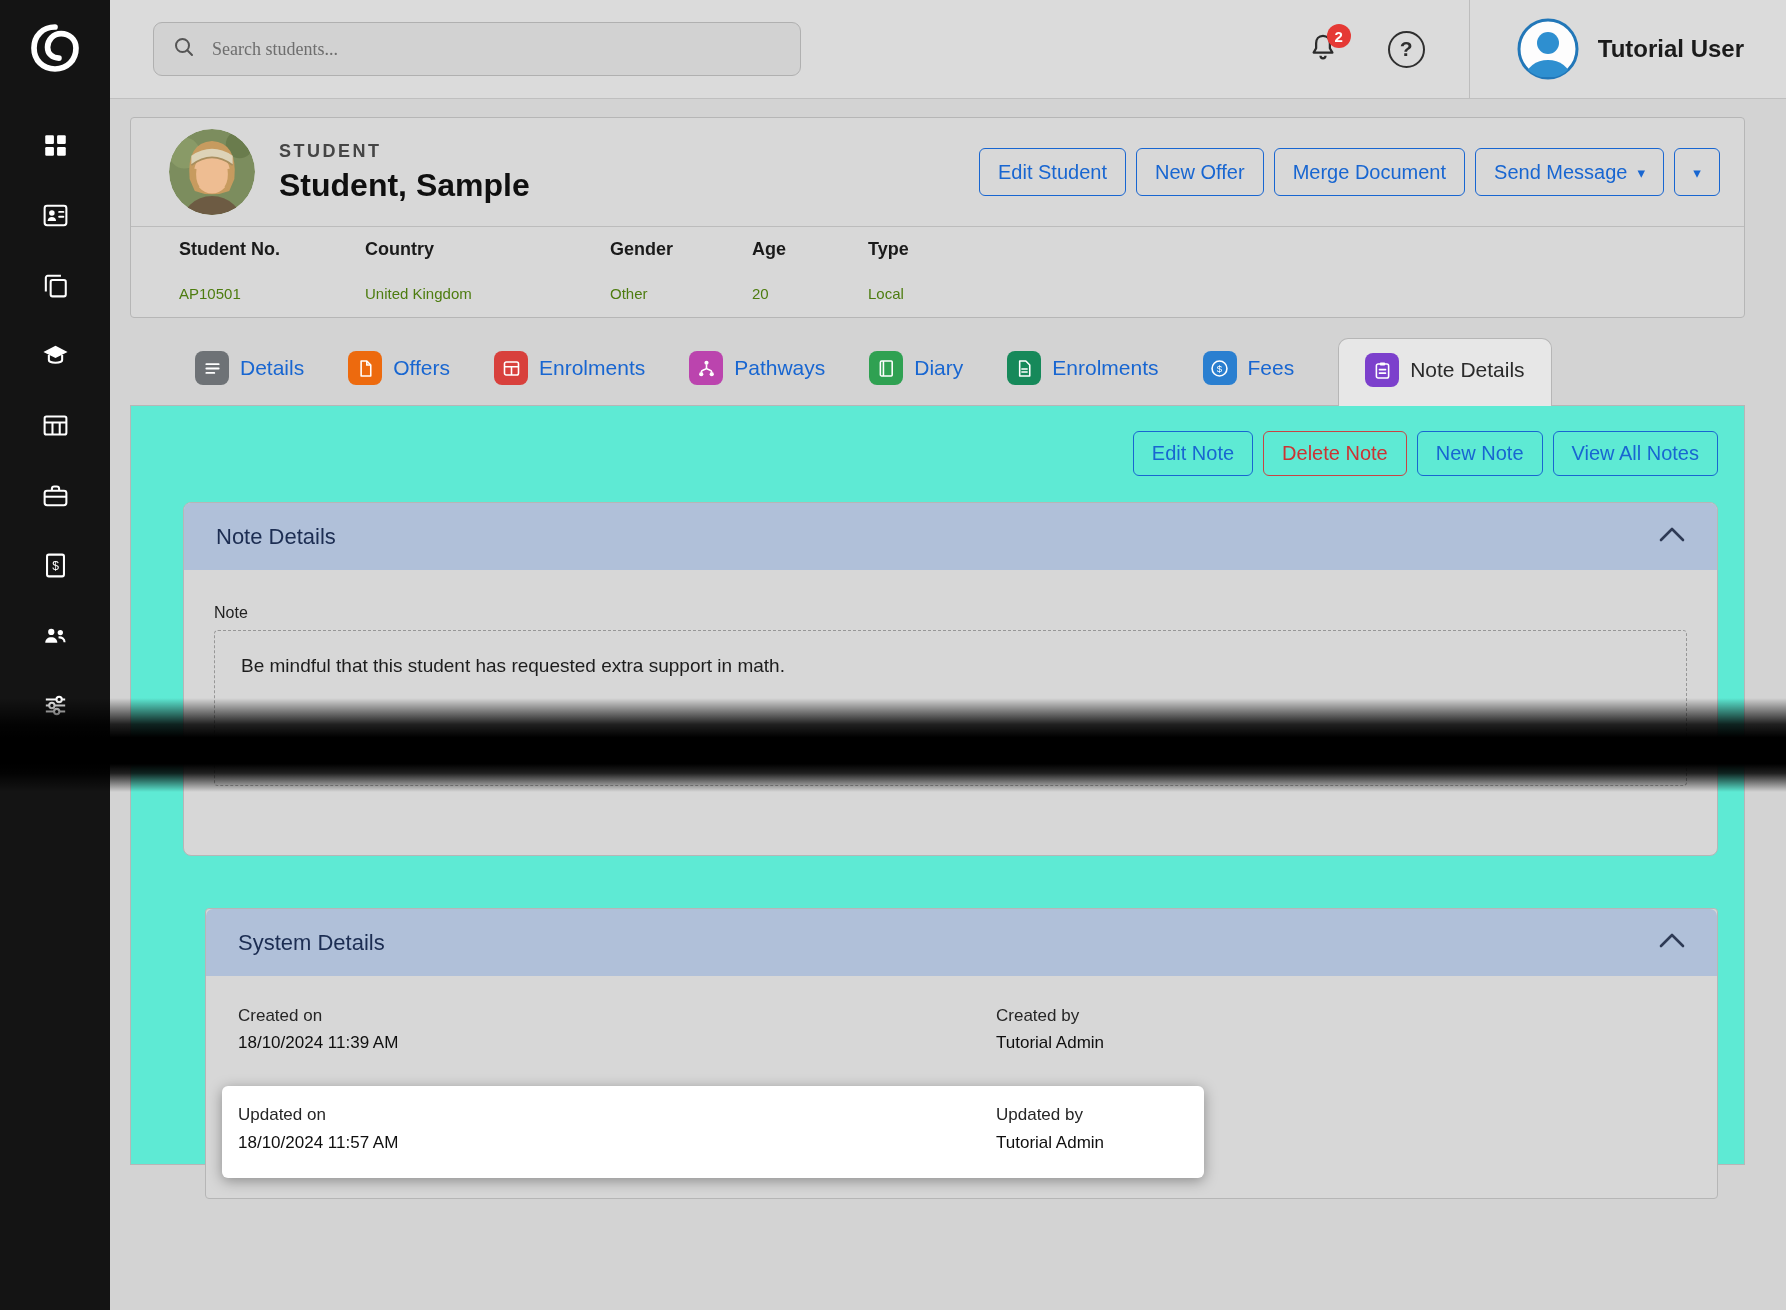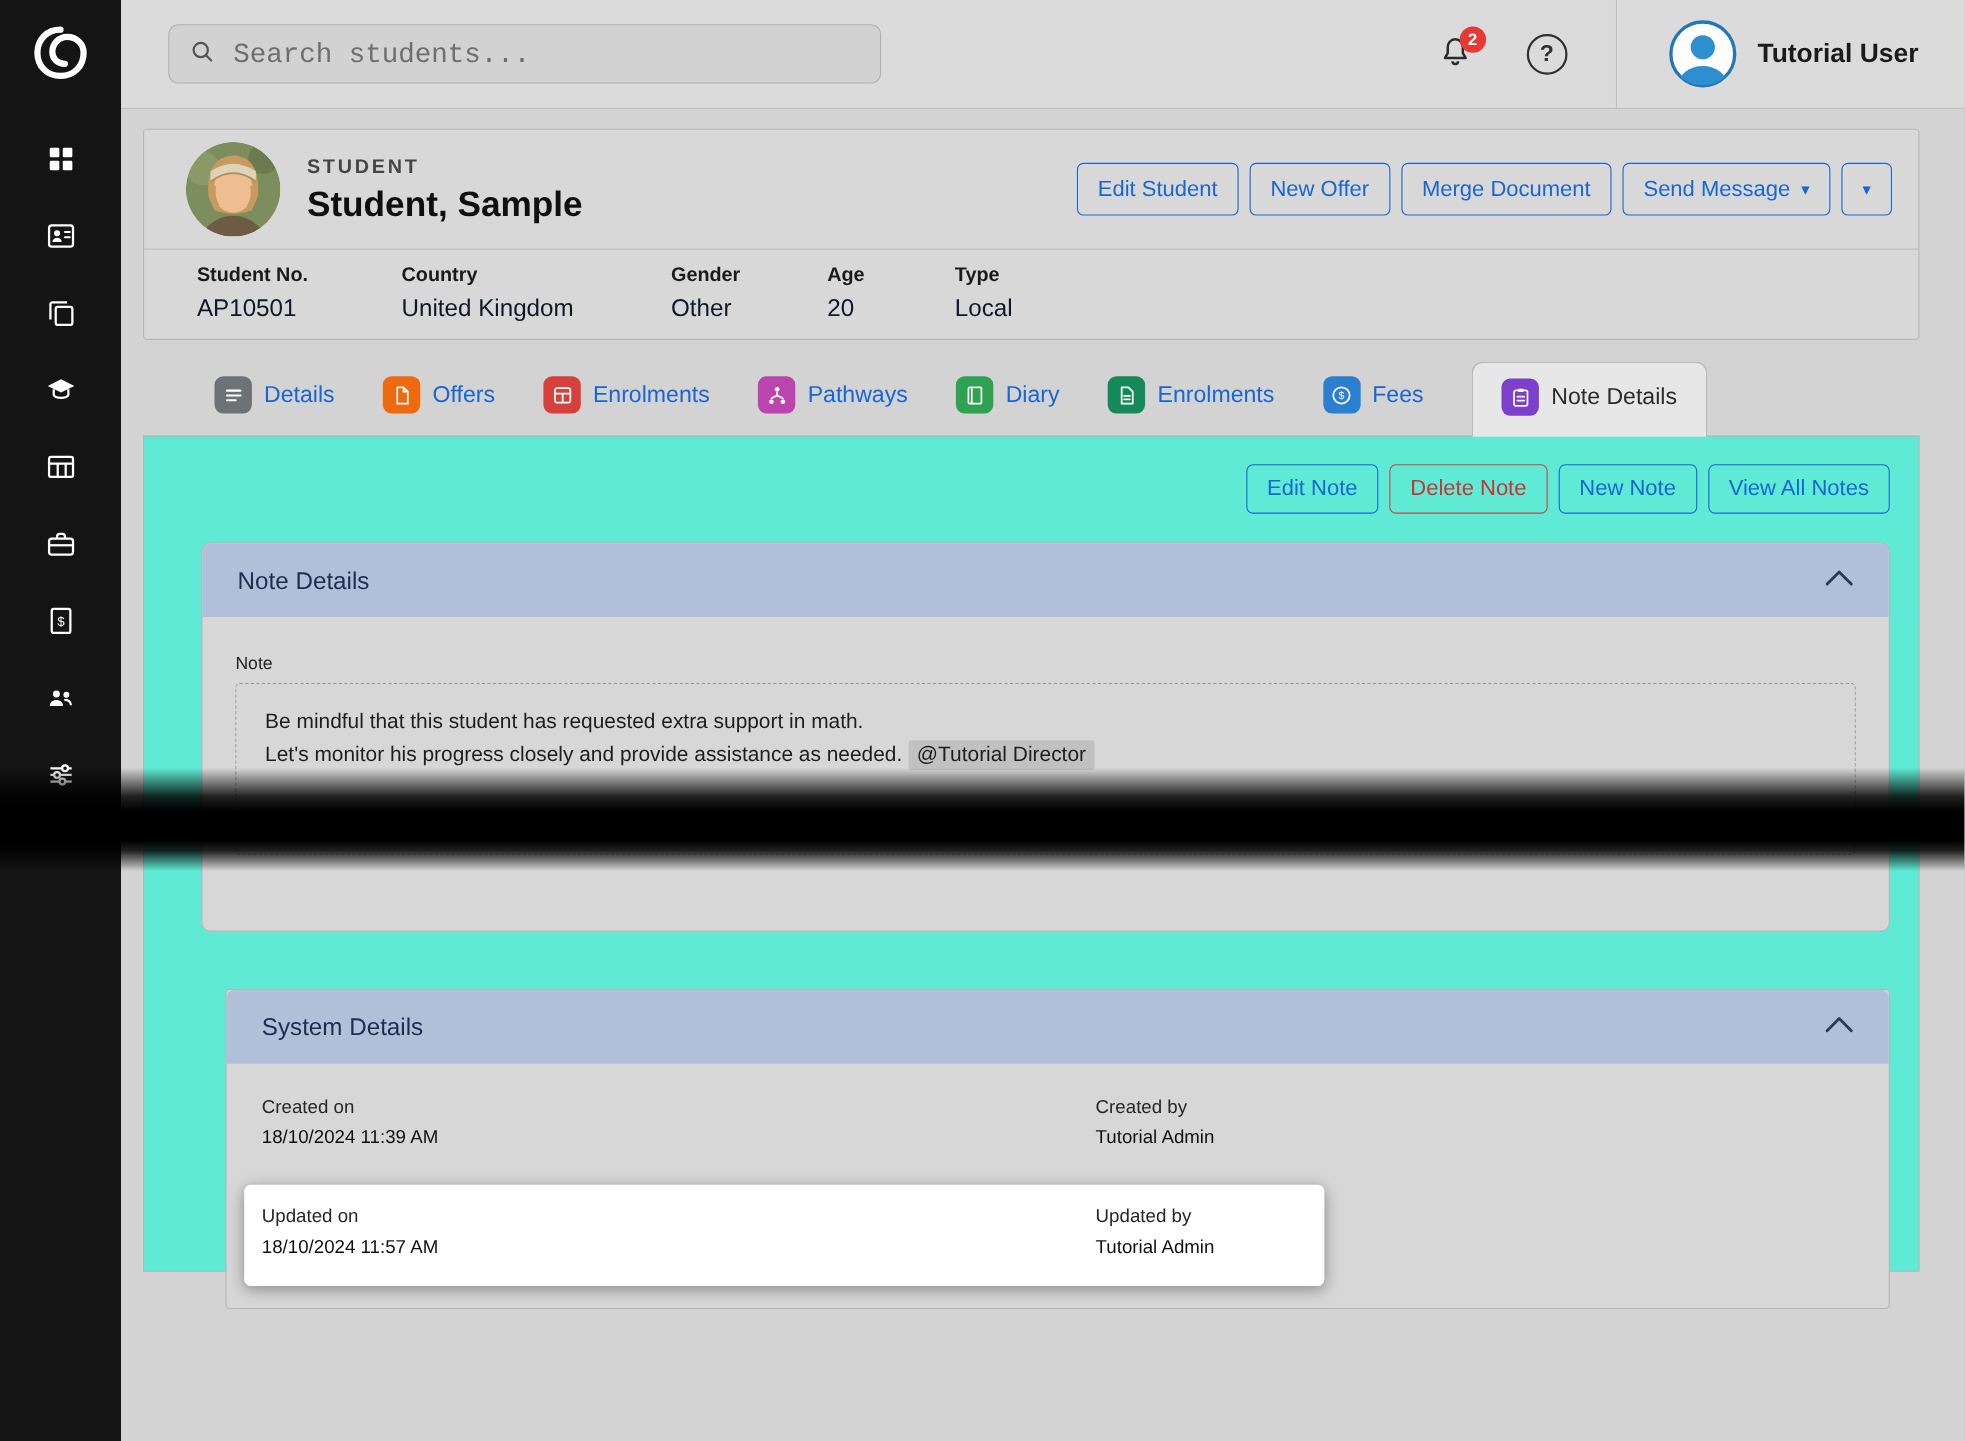--- a/index.html
+++ b/index.html
@@ -12,22 +12,22 @@
   .sidebar{position:absolute;left:0;top:0;bottom:0;width:110px;background:#141414;z-index:5}
   .logo{height:100px;display:flex;align-items:center;justify-content:center;cursor:pointer}
   .side-nav{display:flex;flex-direction:column;align-items:center;gap:40px;padding-top:32px}
   .side-item{width:36px;height:30px;display:flex;align-items:center;justify-content:center;cursor:pointer}
   .side-item svg{width:29px;height:29px}
   
   .topbar{position:absolute;left:110px;top:0;right:0;height:98px;background:#dbdbdb;
     border-bottom:1px solid #bfbfbf;display:flex;align-items:center;z-index:4}
   .search{margin-left:43px;width:648px;height:54px;background:#d2d2d2;border:1px solid #b0b0b0;
     border-radius:9px;display:flex;align-items:center;padding:0 18px;gap:14px;box-sizing:border-box}
-  .search input{flex:1;border:none;outline:none;background:transparent;font-size:25px;
-    color:#333;font-family:Liberation Mono, monospace}
+  .search input{flex:1;border:none;outline:none;background:transparent;font-size:18px;
+    color:#333;font-family:Liberation Serif, serif}
   .search input::placeholder{color:#6e6e6e}
   .bell-wrap{margin-left:auto;position:relative;width:34px;height:36px;display:flex;
     align-items:center;justify-content:center;cursor:pointer}
   .badge{position:absolute;top:-7px;right:-11px;min-width:24px;height:24px;border-radius:12px;
     background:#e53935;color:#fff;font-size:15px;font-weight:bold;display:flex;align-items:center;
     justify-content:center;padding:0 5px;box-sizing:border-box}
   .help{margin-left:48px;width:33px;height:33px;border:2.5px solid #2f2f2f;border-radius:50%;
     color:#2f2f2f;font-size:21px;font-weight:bold;display:flex;align-items:center;
     justify-content:center;cursor:pointer}
   .tb-divider{margin-left:44px;width:1px;align-self:stretch;background:#bdbdbd}
@@ -43,21 +43,21 @@
   .student-name{font-size:32px;font-weight:bold;color:#0f0f0f;margin-top:5px}
   .header-actions{margin-left:auto;display:flex;gap:10px;align-items:center}
   .btn{height:48px;padding:0 18px;border:1px solid #1866d1;border-radius:6px;color:#1866d1;
     font-size:20px;background:transparent;display:flex;align-items:center;gap:10px;cursor:pointer;
     font-family:inherit;white-space:nowrap}
   .btn .caret{font-size:15px;line-height:1}
   .btn-caret{width:46px;justify-content:center;padding:0}
   .sc-row2{border-top:1px solid #bcbcbc;display:flex;padding:12px 0 15px 48px}
   .iw1{width:186px}.iw2{width:245px}.iw3{width:142px}.iw4{width:116px}
   .info-label{font-size:18px;font-weight:bold;color:#1a1a1a}
-  .info-value{font-size:22px;color:#0f172a;margin-top:7px}
+  .info-value{font-size:15px;color:#4d7c0f;margin-top:25px}
   
   .tabs{height:87px;display:flex;align-items:flex-end;padding-left:65px;margin:0 41px 0 20px;box-sizing:border-box}
   .tab{display:flex;align-items:center;gap:11px;padding-bottom:20px;margin-right:44px;cursor:pointer}
   .tab-icon{width:34px;height:34px;border-radius:8px;background:#888;display:flex;
     align-items:center;justify-content:center;flex:none}
   .tab-icon svg{width:21px;height:21px}
   .tab-label{font-size:21px;color:#1866d1;white-space:nowrap}
   .tab.active{background:#e7e7e7;border:1px solid #b6b6b6;border-bottom:none;
     border-radius:10px 10px 0 0;padding:14px 26px 19px 26px;margin-right:0;position:relative;top:1px}
   .tab.active .tab-label{color:#2b2b2b}
@@ -382,24 +382,20 @@
         <span>
           <svg width="26" height="15" viewBox="0 0 26 15">
               <polyline points="2,13 13,2 24,13" fill="none" stroke="#2e3a55" stroke-width="2.6" stroke-linecap="round" stroke-linejoin="round"></polyline>
             </svg>
         </span>
       </div>
       <div class="note-body">
         <div class="note-label">Note</div>
         <div class="note-box">
           <div>Be mindful that this student has requested extra support in math.</div>
-          <div>
-            <span>Let's monitor his progress closely and provide assistance as needed.</span>
-            <span class="mention">@Tutorial Director</span>
-          </div>
         </div>
       </div>
     </div>
 
     <div class="sys-card">
       <div class="collapse-header">
         <span class="collapse-title">System Details</span>
         <span>
           <svg width="26" height="15" viewBox="0 0 26 15">
               <polyline points="2,13 13,2 24,13" fill="none" stroke="#2e3a55" stroke-width="2.6" stroke-linecap="round" stroke-linejoin="round"></polyline>

